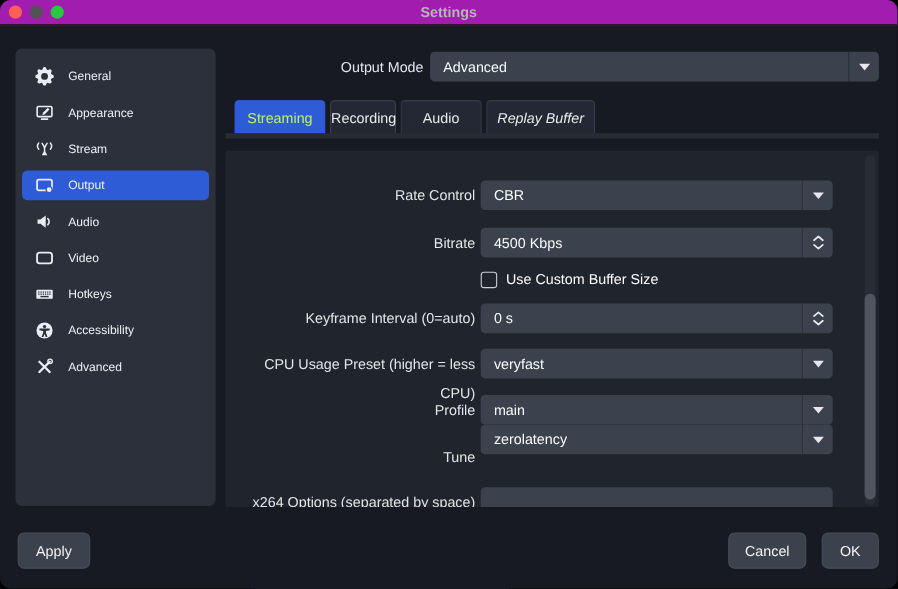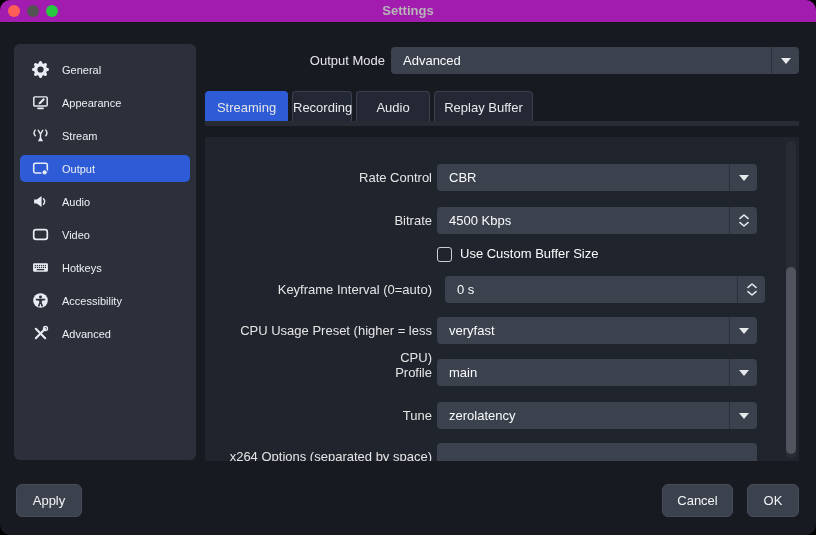--- a/index.html
+++ b/index.html
@@ -25,25 +25,25 @@
   .om-label{position:absolute;left:200px;top:47px;width:185px;height:27px;line-height:27px;text-align:right;color:#e4e6ea;font-size:13px;}
   .combo{background:#3b414d;border-radius:4px;position:relative;color:#fafbfc;font-size:13px;}
   .combo .val{position:absolute;left:12px;top:0;line-height:27px;white-space:nowrap;}
   .combo .btn{position:absolute;right:0;top:0;bottom:0;width:27px;border-left:1px solid #2b303a;display:flex;align-items:center;justify-content:center;}
   .tri{width:0;height:0;border-left:5px solid transparent;border-right:5px solid transparent;border-top:6px solid #e6e8ec;}
   .om-combo{position:absolute;left:391px;top:47px;width:408px;height:27px;}
 
   
   .tabs{position:absolute;left:205px;top:91px;display:flex;}
   .tab{height:31px;line-height:31px;text-align:center;font-size:13px;color:#e8eaee;background:#232834;border:1px solid #3a404d;border-bottom:none;border-radius:4px 4px 0 0;box-sizing:border-box;margin-right:4px;}
-  .tab.active{background:var(--accent);border-color:var(--accent);color:#e5e5e5;}
+  .tab.active{background:var(--accent);border-color:var(--accent);color:#bef264;margin-left:8px;}
   .tab:nth-child(1){width:83px;}
   .tab:nth-child(2){width:60px;}
   .tab:nth-child(3){width:74px;}
-  .tab:nth-child(4){width:99px;}
+  .tab:nth-child(4){width:99px;font-style:italic;}
   .pane-strip{position:absolute;left:205px;top:121px;width:594px;height:5px;background:#272b34;}
 
   
   .panel{position:absolute;left:205px;top:137px;width:594px;height:324px;background:#20242d;border-radius:2px;overflow:hidden;}
   .frow-label{position:absolute;left:0;width:227px;text-align:right;color:#e5e5e5;font-size:13px;}
   .fctrl{position:absolute;left:232px;width:320px;height:27px;box-sizing:border-box;}
   .spin .chev{position:absolute;right:0;top:0;bottom:0;width:27px;border-left:1px solid #2b303a;display:flex;align-items:center;justify-content:center;}
   .textfield{background:#3b414d;border:none;border-radius:4px;color:#fafbfc;font-size:13px;padding:0 12px;outline:none;}
   .cb-box{position:absolute;left:232px;width:13px;height:13px;border:1px solid #c9cdd5;border-radius:3px;background:transparent;}
   .cb-label{position:absolute;left:255px;color:#fafbfc;font-size:13px;}
@@ -216,21 +216,21 @@
               <path d="M2 10.6L6 14l4-3.4"></path>
             </g>
           </svg>
         </span>
     </div>
 
     <span class="cb-box" style="top:110px;"></span>
     <span class="cb-label" style="top:109px;height:16px;line-height:16px;">Use Custom Buffer Size</span>
 
     <div class="frow-label" style="top:139px;height:27px;line-height:27px;">Keyframe Interval (0=auto)</div>
-    <div class="combo fctrl spin" style="top:139px;margin-left:8px;">
+    <div class="combo fctrl spin" style="top:139px;">
       <span class="val">0 s</span>
       <span class="chev">
           <svg width="12" height="17" viewBox="0 0 12 17">
             <g fill="none" stroke="#e6e8ec" stroke-width="1.6" stroke-linecap="round" stroke-linejoin="round">
               <path d="M2 6.4L6 3l4 3.4"></path>
               <path d="M2 10.6L6 14l4-3.4"></path>
             </g>
           </svg>
         </span>
     </div>
@@ -245,21 +245,21 @@
 
     <div class="frow-label" style="top:222px;height:27px;line-height:27px;">Profile</div>
     <div class="combo fctrl" style="top:222px;">
       <span class="val">main</span>
       <span class="btn">
           <span class="tri"></span>
         </span>
     </div>
 
     <div class="frow-label" style="top:265px;height:27px;line-height:27px;">Tune</div>
-    <div class="combo fctrl" style="top:265px;">
+    <div class="combo fctrl" style="top:249px;">
       <span class="val">zerolatency</span>
       <span class="btn">
           <span class="tri"></span>
         </span>
     </div>
 
     <div class="frow-label" style="top:306px;height:27px;line-height:27px;">x264 Options (separated by space)</div>
     <input class="textfield fctrl" style="top: 306px;" value="">
 
   </div>

